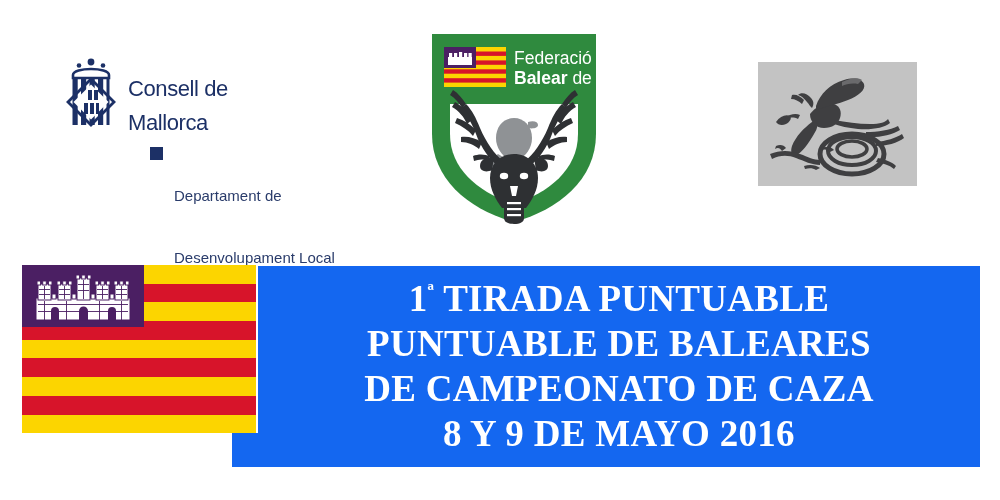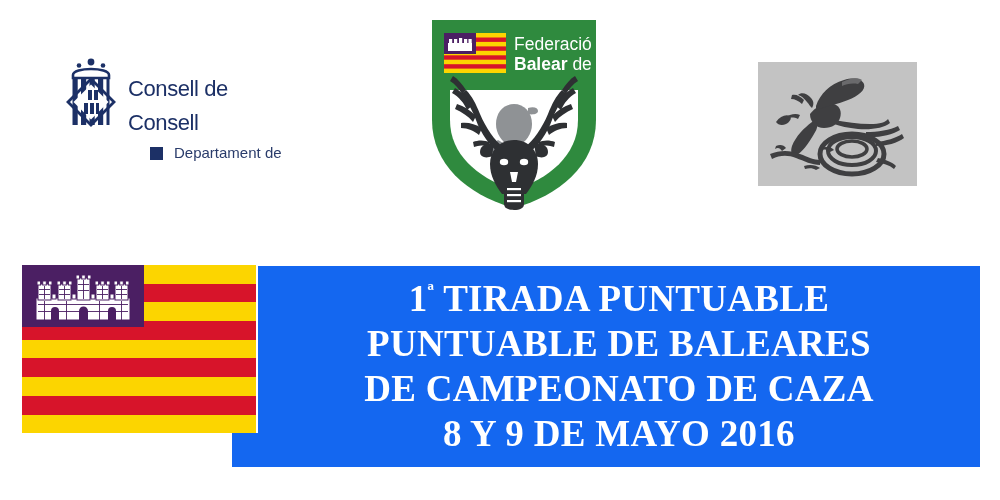--- a/index.html
+++ b/index.html
@@ -70,27 +70,27 @@
     background: #1c3066;
     margin-top: 4px;
     flex: 0 0 auto;
   }
   #consell-dept-text {
     color: #2a3c6b;
     font-size: 15px;
     line-height: 19px;
     white-space: nowrap;
   }
-  #consell-dept-text .dept-line { display: block; }
+  #consell-dept-text .dept-line { display: block; margin-top: 43px; }
 
   
   #fbc-logo {
     position: absolute;
     left: 428px;
-    top: 16px;
+    top: 30px;
     width: 172px;
     height: 196px;
   }
 
   
   #bird-engraving {
     position: absolute;
     left: 758px;
     top: 62px;
     width: 159px;
@@ -207,27 +207,28 @@
             <rect x="32" y="32" width="4" height="10"></rect>
             <rect x="22" y="45" width="4" height="11"></rect>
             <rect x="28" y="45" width="4" height="11"></rect>
             <rect x="34" y="45" width="3" height="11"></rect>
           </g>
         </svg>
       </span>
 
       <div id="consell-wordmark">
         <span class="wm-line">Consell de</span>
-        <span class="wm-line">Consell</span>
+        <span class="wm-line">Mallorca</span>
       </div>
 
       <div id="consell-dept">
         <span id="consell-dept-square"></span>
         <span id="consell-dept-text">
           <span class="dept-line">Departament de</span>
+          <span class="dept-line">Desenvolupament Local</span>
         </span>
       </div>
     </div>
 
     <div id="fbc-logo">
       <svg viewBox="0 0 172 196" width="172" height="196" aria-hidden="true">
         <defs>
           <clipPath id="shieldClip">
             <path d="M4 4 H168 V104 C168 150, 130 180, 86 192 C42 180, 4 150, 4 104 Z"></path>
           </clipPath>

